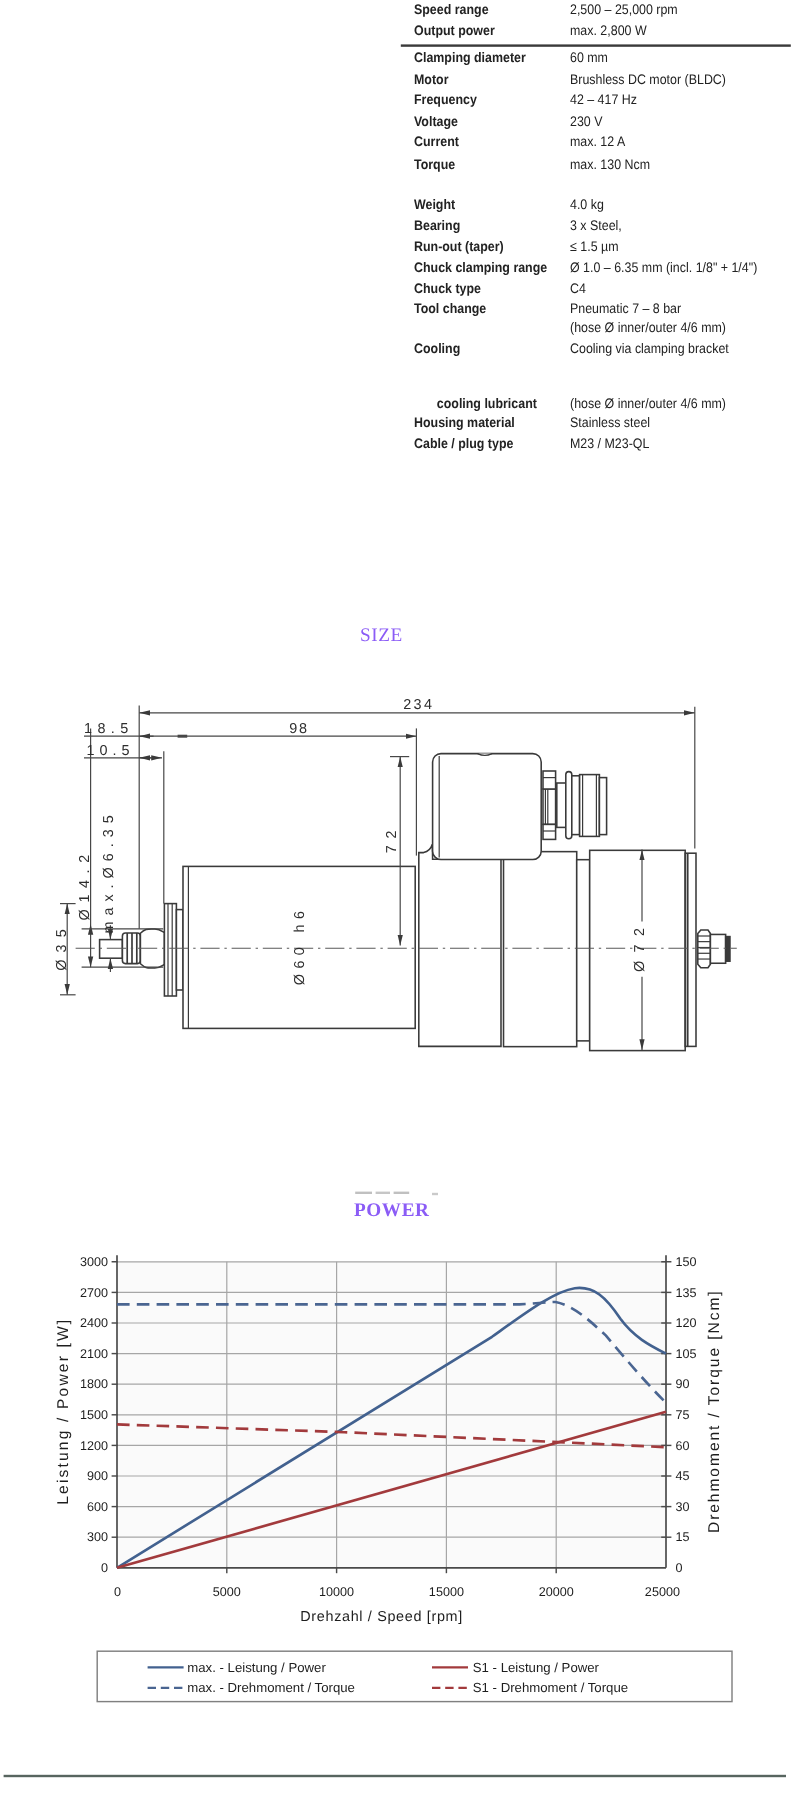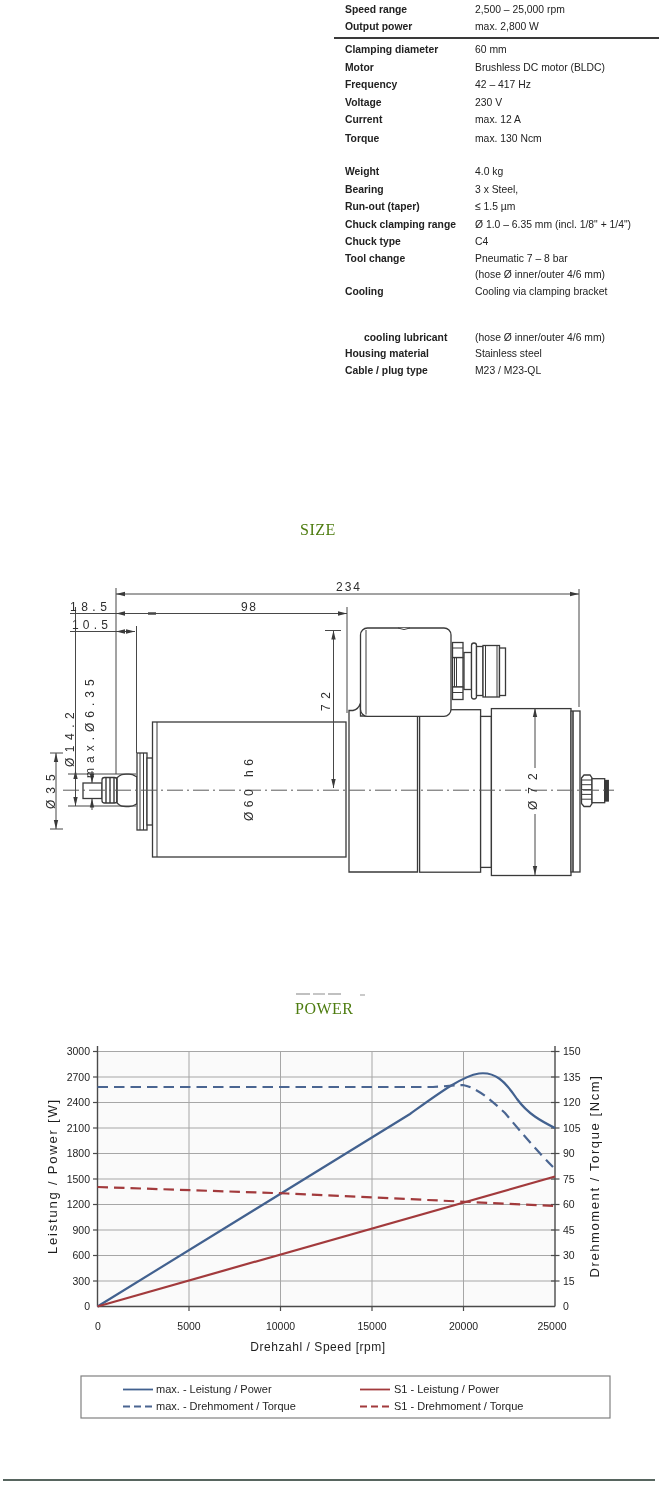--- a/index.html
+++ b/index.html
@@ -1,19 +1,19 @@
 <!DOCTYPE html>
 <html><head>
 <meta charset="utf-8">
 <style>
   html,body{margin:0;padding:0;background:#fff;}
   body{width:662px;height:1500px;position:relative;font-family:"Liberation Sans",sans-serif;overflow:hidden;}
   .lbl{position:absolute;font-size:11.5px;font-weight:bold;color:#222;white-space:nowrap;transform:scaleX(0.9);transform-origin:0 0;}
   .val{position:absolute;font-size:11.5px;color:#222;white-space:nowrap;transform:scaleX(0.9);transform-origin:0 0;}
-  .wm{position:absolute;font-family:"Liberation Serif",serif;color:#4d7c0f;letter-spacing:0.5px;}
+  .wm{position:absolute;font-family:"Liberation Serif",serif;color:#8b5cf6;letter-spacing:0.5px;}
 </style>
 </head>
 <body>
 
 <div id="spectable">
 <div class="lbl" style="left:345px;top:3px;">Speed range</div>
 <div class="val" style="left:475px;top:3px;">2,500 – 25,000 rpm</div>
 <div class="lbl" style="left:345px;top:20px;">Output power</div>
 <div class="val" style="left:475px;top:20px;">max. 2,800 W</div>
 <div style="position:absolute;left:334px;top:37px;width:325px;height:2px;background:#3a3a3a;"></div>
@@ -196,21 +196,21 @@
 
   <text x="537" y="810" letter-spacing="7" transform="rotate(-90 537 810)">Ø72</text>
 </g>
 </svg>
 
 <div style="position:absolute;left:296px;top:993px;width:14px;height:2px;background:#c0c0c0;"></div>
 <div style="position:absolute;left:313px;top:993px;width:12px;height:2px;background:#c6c6c6;"></div>
 <div style="position:absolute;left:328px;top:993px;width:13px;height:2px;background:#c0c0c0;"></div>
 <div style="position:absolute;left:360px;top:994px;width:5px;height:2px;background:#cacaca;"></div>
 
-<div class="wm" style="left:295px;top:1000px;font-size:16px;">POWER</div>
+<div class="wm" style="left:295px;top:1000px;font-size:16px;font-weight:bold;">POWER</div>
 
 <svg id="chart" style="position:absolute;left:0;top:1030px;" width="662" height="400" viewBox="0 1030 662 400">
 
   <rect x="97.5" y="1051.5" width="457.5" height="255" fill="#fafafa"></rect>
 
   <g stroke="#a6a6a6" stroke-width="1">
     <line x1="97.5" y1="1051.5" x2="555" y2="1051.5"></line>
     <line x1="97.5" y1="1077" x2="555" y2="1077"></line>
     <line x1="97.5" y1="1102.5" x2="555" y2="1102.5"></line>
     <line x1="97.5" y1="1128" x2="555" y2="1128"></line>

